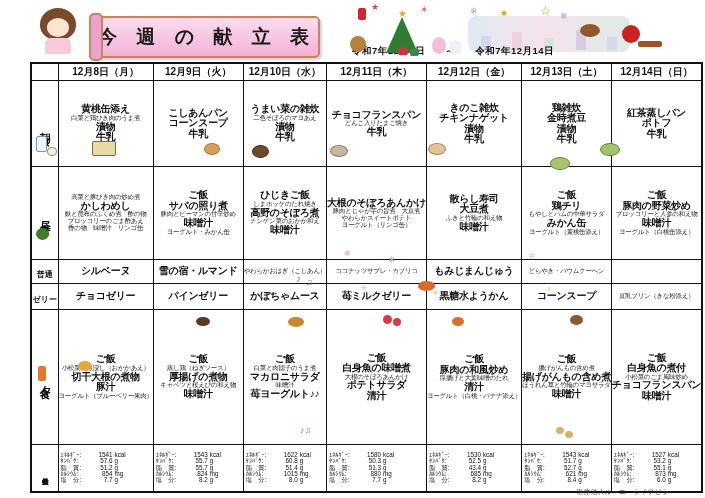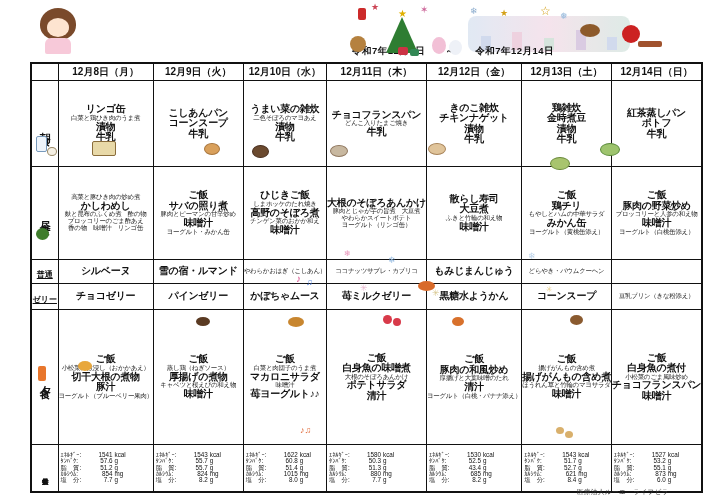--- a/index.html
+++ b/index.html
@@ -27,21 +27,21 @@
   .town i{display:block;background:#c9d4ea;width:10px;}
   .town i:nth-child(2){background:#ecc9da;height:18px!important;}
   .town i:nth-child(3){background:#cfe0d6;}
 
   
   table.menu{position:absolute;left:30px;top:62px;border-collapse:collapse;table-layout:fixed;
              border:2px solid #111;}
   table.menu th,table.menu td{border:1px solid #111;padding:0;margin:16px;overflow:hidden;}
   thead th{font-size:10px;font-weight:bold;height:16px;white-space:nowrap;background:#fff;}
   .labv{writing-mode:vertical-rl;text-orientation:upright;font-size:11px;font-weight:bold;letter-spacing:3px;margin:auto;}
-  .labh{font-size:8px;font-weight:bold;white-space:nowrap;text-decoration:underline;}
+  .labh{font-size:8px;font-weight:bold;white-space:nowrap;}
   .labt{writing-mode:vertical-rl;text-orientation:upright;font-size:6.5px;font-weight:bold;margin:auto;letter-spacing:0;}
   th.rowlab{background:#fff;text-align:center;vertical-align:middle;}
 
   td .cf{display:flex;flex-direction:column;justify-content:space-around;align-items:center;height:100%;padding:1px 0;}
   .it{white-space:nowrap;letter-spacing:-0.3px;line-height:1.05;}
   .it.b{font-size:10px;font-weight:600;}
   .it.s{font-size:6.5px;color:#222;font-weight:400;}
 
   td .nut{display:flex;flex-direction:column;justify-content:space-around;height:100%;padding:1px 2px;}
   .nline{display:flex;align-items:baseline;white-space:nowrap;font-size:6.3px;line-height:1;}
@@ -58,20 +58,23 @@
 <body>
 
 <div class="page">
 
   <div class="girl">
     <div class="hair"></div>
     <div class="face"></div>
     <div class="body"></div>
   </div>
 
+  <div class="banner">
+    <span class="title">今 週 の 献 立 表</span>
+  </div>
 
   <div class="town" style="left:468px;top:16px;width:158px;height:32px;position:absolute;">
     <i style="height:14px"></i>
     <i style="height:18px"></i>
     <i style="height:12px"></i>
     <i style="height:20px;background:#d4c2dd"></i>
     <i style="height:13px"></i>
   </div>
 
   <div class="daterange">令和7年12月8日　　～　　令和7年12月14日</div>
@@ -97,21 +100,21 @@
           <th>12月12日（金）</th>
           <th>12月13日（土）</th>
           <th>12月14日（日）</th>
         </tr>
       </thead>
       <tbody>
         <tr style="height: 86px;">
           <th class="rowlab"><span class="labv">朝食</span></th>
           <td class="meal">
             <div class="cf">
-              <div class="it b">リンゴ缶</div>
+              <div class="it b">黄桃缶添え</div>
               <div class="it s">白菜と鶏ひき肉のうま煮</div>
               <div class="it b">漬物</div>
               <div class="it b">牛乳</div>
             </div>
           </td>
           <td class="meal">
             <div class="cf">
               <div class="it b">こしあんパン</div>
               <div class="it b">コーンスープ</div>
               <div class="it b">牛乳</div>

